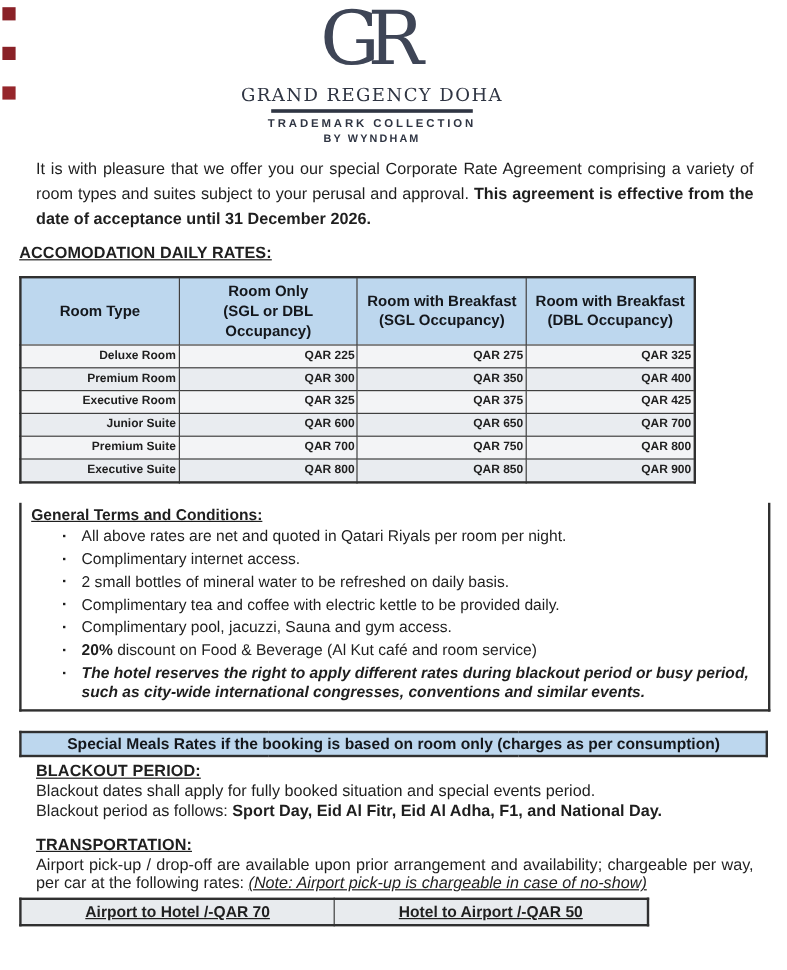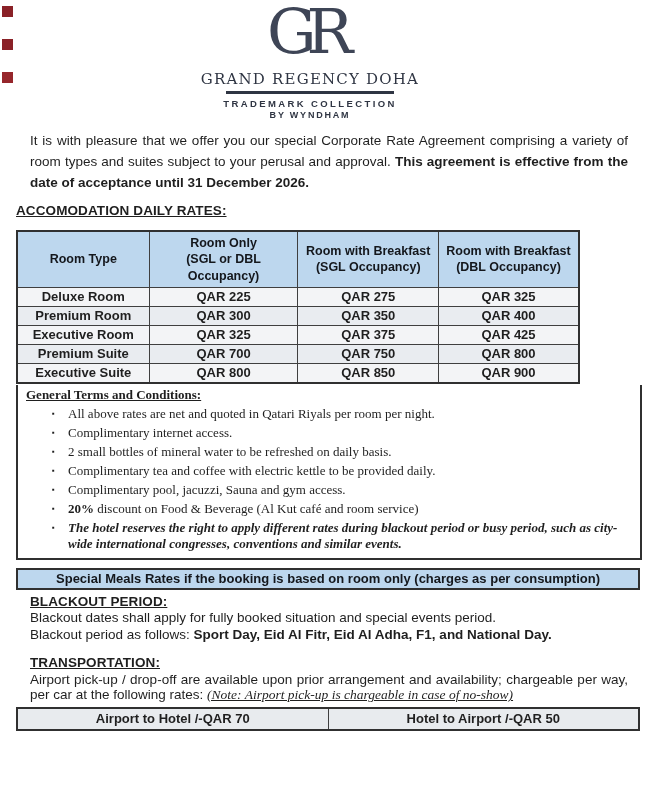--- a/index.html
+++ b/index.html
@@ -58,55 +58,54 @@
     width: 564px; margin: 12px 16px 0 16px;
     border: 2px solid #303030;
   }
   .rates-table th, .rates-table td { border: 1px solid #3f3f3f; }
   .rates-table th {
     background: #bdd7ee; font-size: 12.5px; font-weight: bold;
     padding: 3px 2px; line-height: 1.3; color: #14171c;
   }
   .th-l1, .th-l2 { display: block; text-align: center; }
   .rates-table td {
-    font-size: 13px; font-weight: bold; text-align: center;
+    font-size: 10px; font-weight: bold; text-align: right;
     padding: 1px 2px; height: 16px;
   }
   .rates-table tr:nth-child(odd) td { background: #e9ecf0; }
   .rates-table tr:nth-child(even) td { background: #f3f4f6; }
   .col-room { width: 23.5%; } .col-a { width: 26.5%; } .col-b { width: 25%; } .col-c { width: 25%; }
 
   
   .gtc-box {
-    width: 606px; margin: 1px 16px;
+    width: 606px; margin: 16px 16px;
     border: 2px solid #303030; border-top: none;
     padding: 2px 8px 6px 8px;
-    font-family: Liberation Serif, serif;
   }
   .gtc-heading { font-size: 13px; font-weight: bold; text-decoration: underline; }
   .gtc-item { display: flex; font-size: 13px; line-height: 16px; margin-top: 3px; }
   .gtc-bullet { flex: none; width: 16px; margin-left: 26px; font-size: 8px; line-height: 16px; }
   .gtc-text { flex: 1; }
   .gtc-reserve { font-weight: bold; font-style: italic; }
 
   
   .meals-table { width: 624px; margin: 8px 16px 0 16px; border: 2px solid #303030; }
   .meals-table td { border: 1px solid #3f3f3f; font-size: 13px; font-weight: bold; text-align: center; padding: 1.5px 2px; }
   .meals-header-cell { background: #bdd7ee; color: #14171c; margin-top: 28px; }
   .meals-data-cell { background: #eef0f3; }
 
   
   .body-section { margin: 0 28px 0 30px; font-size: 13.5px; line-height: 15.5px; }
   .blackout-section { margin-top: 4px; }
   .body-line { margin-top: 1px; }
   .justify { text-align: justify; }
   .transport-section { margin-top: 13px; }
-  .note-italic { font-style: italic; text-decoration: underline; font-family: Liberation Serif, serif; }
-
-  .transport-table { width: 624px; margin: 4px 16px 0 16px; border: 2px solid #303030; }
+  .note-italic { font-style: italic; text-decoration: underline; }
+
+  .transport-table { width: 525px; margin: 4px 16px 0 16px; border: 2px solid #303030; text-decoration: underline; }
   .transport-table td {
     border: 1px solid #3f3f3f; background: #e8ebee;
     font-size: 13px; font-weight: bold; text-align: center; padding: 2.5px 2px; width: 50%;
   }
   strong { font-weight: bold; }
 </style>
 </head>
 <body>
 
 <div class="page">
@@ -165,20 +164,26 @@
       <td>QAR 350</td>
       <td>QAR 400</td>
     </tr>
     <tr>
       <td>Executive Room</td>
       <td>QAR 325</td>
       <td>QAR 375</td>
       <td>QAR 425</td>
     </tr>
     <tr>
+      <td>Junior Suite</td>
+      <td>QAR 600</td>
+      <td>QAR 650</td>
+      <td>QAR 700</td>
+    </tr>
+    <tr>
       <td>Premium Suite</td>
       <td>QAR 700</td>
       <td>QAR 750</td>
       <td>QAR 800</td>
     </tr>
     <tr>
       <td>Executive Suite</td>
       <td>QAR 800</td>
       <td>QAR 850</td>
       <td>QAR 900</td>

